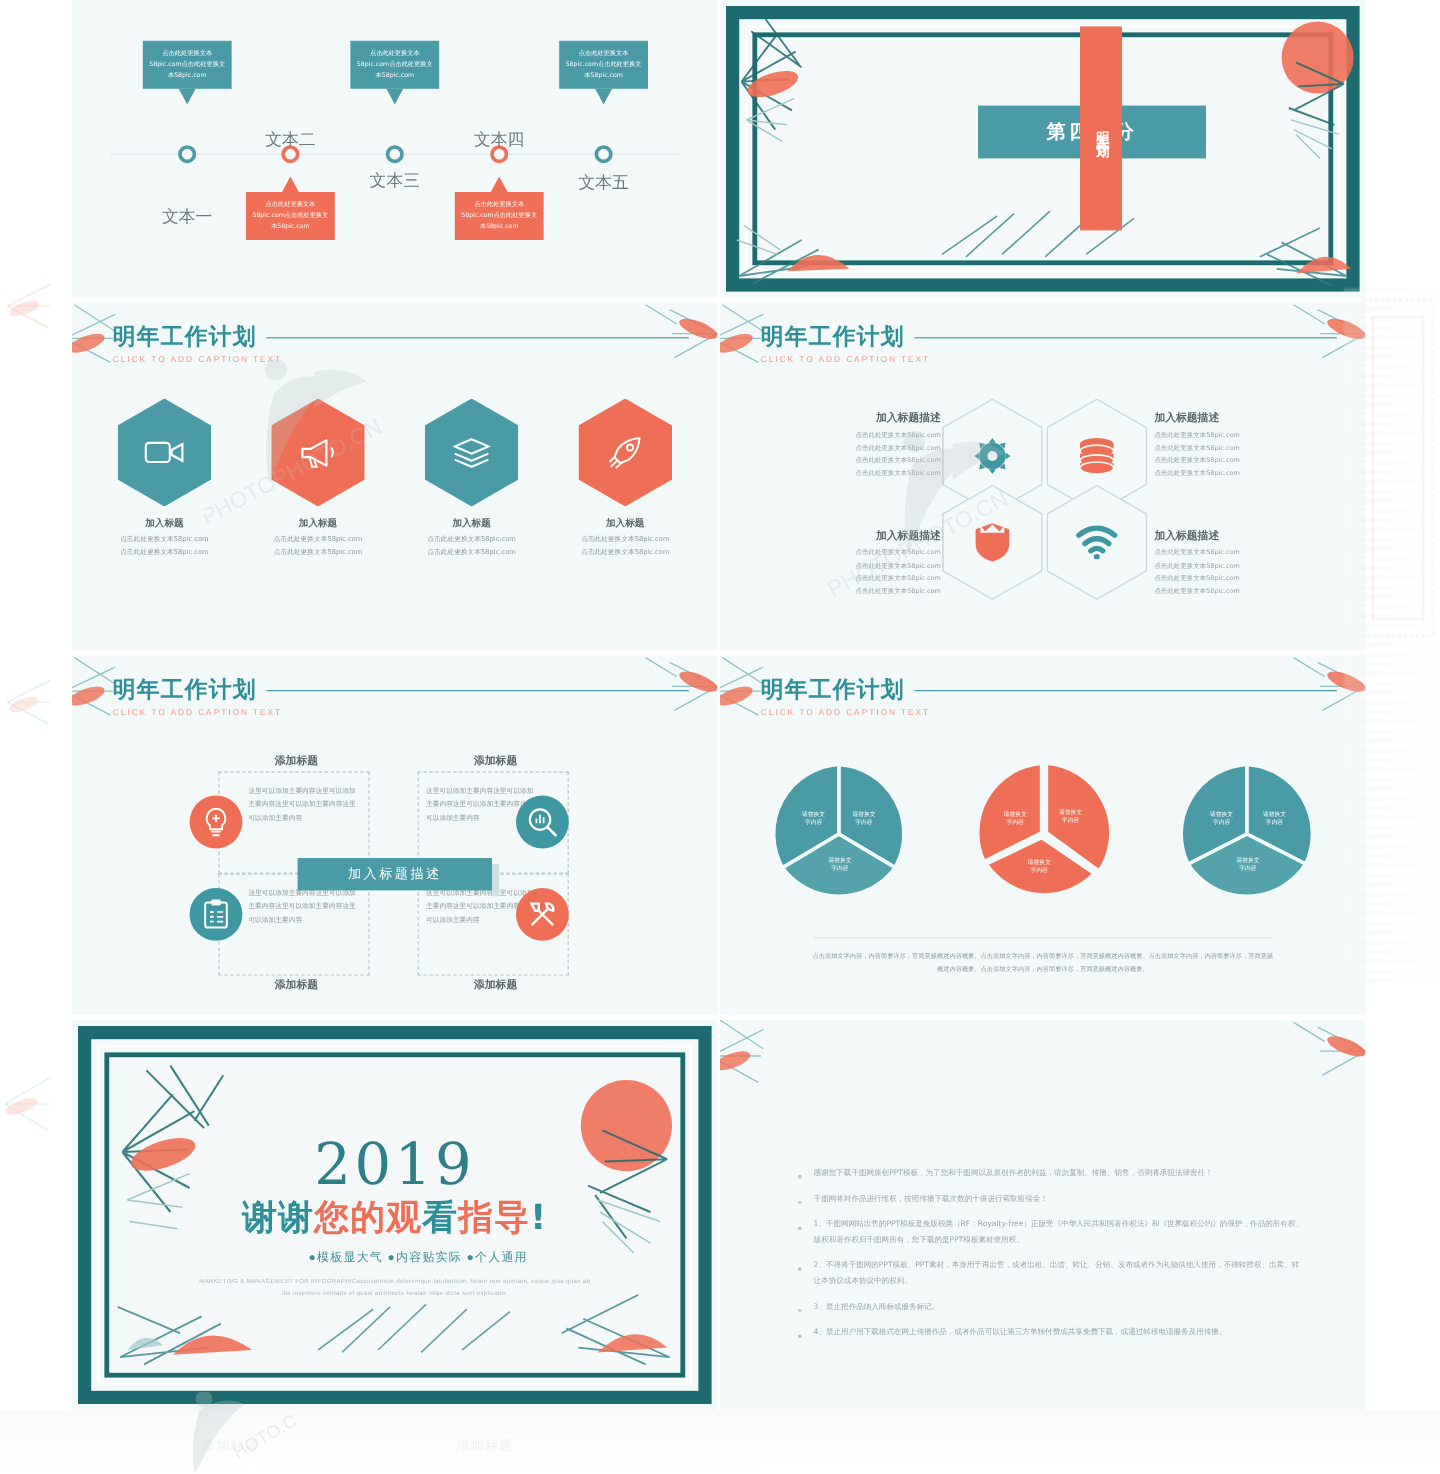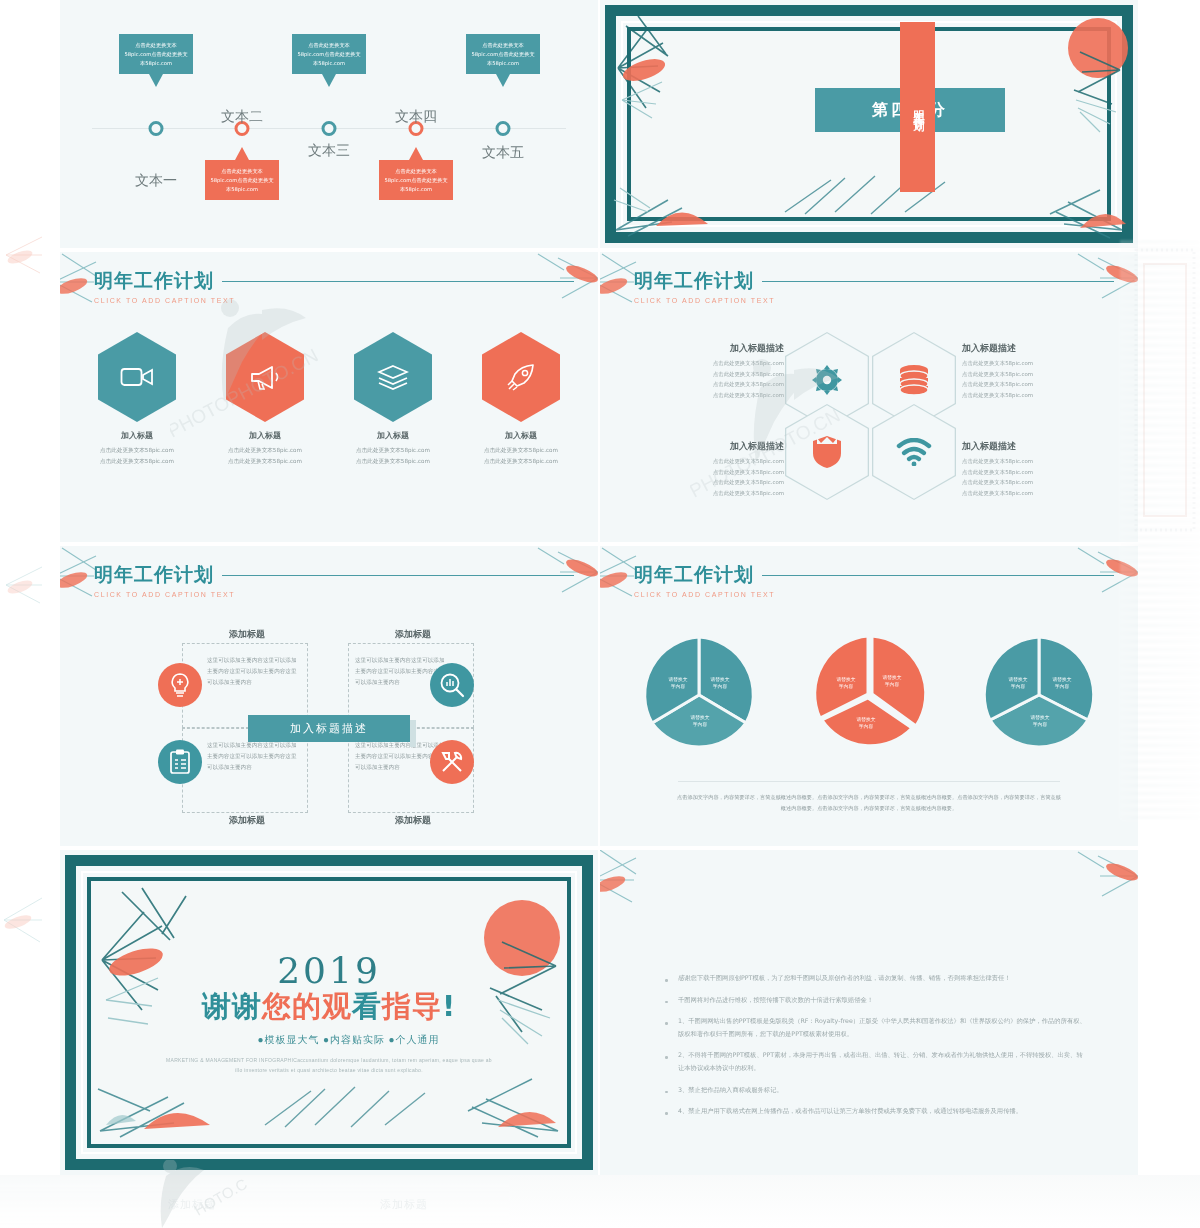--- a/index.html
+++ b/index.html
@@ -141,26 +141,26 @@
   .pie svg{ display:block; }
   .pie .pl{ position:absolute; color:#fff; font-size:4.8px; line-height:1.55; text-align:center;
             width:44px; font-family:"DejaVu Sans", sans-serif; }
   .pie-rule{ position:absolute; left:78px; right:78px; top:235px; height:1px; background:#dde5e7; }
   .pie-cap{ position:absolute; left:76px; right:76px; top:246px; font-size:5.2px; line-height:2.1;
             color:#8d9a9c; text-align:center; font-family:"DejaVu Sans", sans-serif; }
 
   
   .ty-inner{ position:absolute; inset:34px; display:flex; flex-direction:column;
              align-items:center; justify-content:center; }
-  .ty-year{ font-size:36px; color:#2f7f88; letter-spacing:3px; font-family:"DejaVu Serif", serif; }
+  .ty-year{ font-size:48px; color:#2f7f88; letter-spacing:3px; font-family:"DejaVu Serif", serif; }
   .ty-main{ font-size:29px; font-weight:bold; letter-spacing:1px; margin-top:-4px;
             font-family:"DejaVu Sans", sans-serif; }
   .ty-main .a{ color:#2f8f99; } .ty-main .b{ color:#ef6f56; }
   .ty-sub{ margin-top:6px; font-size:10px; color:#3f8f96; letter-spacing:1px;
-           font-family:Liberation Serif, serif;margin-left:39px; }
+           font-family:Liberation Sans, sans-serif;margin-left:39px; }
   .ty-en{ margin-top:8px; font-size:5px; line-height:2; color:#a9b8ba; text-align:center;
           width:330px; letter-spacing:.3px; }
 
   
   .cp-title{ position:absolute; left:0; right:0; top:52px; text-align:center;
      font-size:21px; color:#3f97a1; letter-spacing:2px; font-family:"DejaVu Sans", sans-serif; }
   .cp-sub{ position:absolute; left:0; right:0; top:90px; text-align:center;
      font-size:9.5px; color:#ef6f56; letter-spacing:.5px; font-weight:bold;
      font-family:"DejaVu Sans", sans-serif; }
   .cp-list{ position:absolute; left:62px; right:50px; top:122px; }

